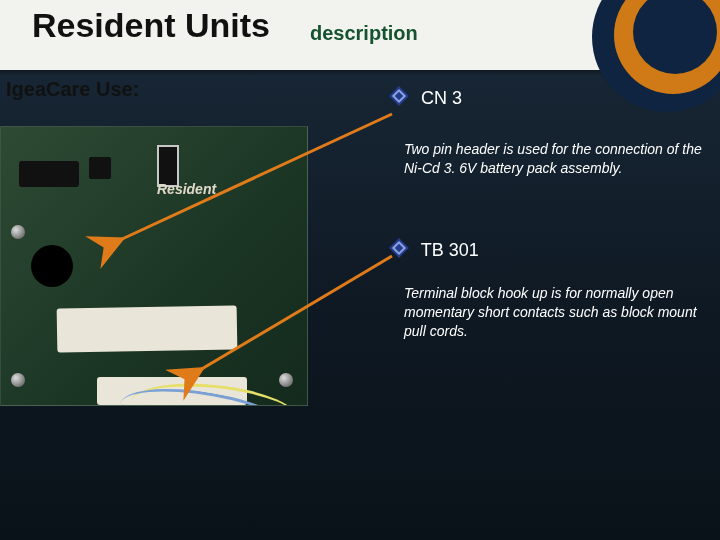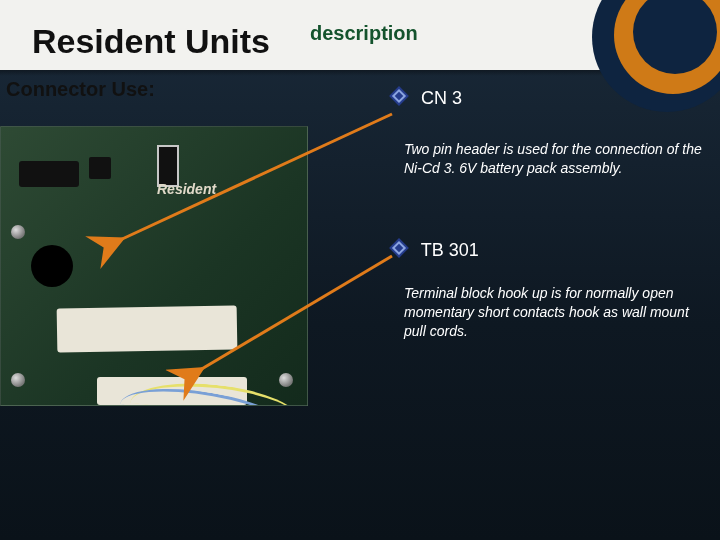--- a/index.html
+++ b/index.html
@@ -14,21 +14,21 @@
   
   .title-band{
     position:absolute;left:0;top:0;width:100%;height:70px;
     background:#f2f2ef;
   }
   .title-shadow{
     position:absolute;left:0;top:70px;width:100%;height:6px;
     background:linear-gradient(to bottom,rgba(0,0,0,0.35),rgba(0,0,0,0));
   }
   .title{
-    position:absolute;left:32px;top:22px;
+    position:absolute;left:32px;top:6px;
     color:#111;
     font-size:34px;font-weight:700;
   }
   .title-sub{
     position:absolute;left:310px;top:22px;
     color:#14532d;font-size:20px;font-weight:700;
   }
   .subtitle{
     position:absolute;left:6px;top:78px;
     color:#111;background:transparent;
@@ -84,21 +84,21 @@
 <div class="title-band"></div>
 <div class="title-shadow"></div>
 
 <div class="title">Resident Units</div>
 <div class="title-sub">description</div>
 
 <div class="circ c1"></div>
 <div class="circ c2"></div>
 <div class="circ c3"></div>
 
-<div class="subtitle">Connector Use:</div>
+<div class="subtitle">IgeaCare Use:</div>
 
 <div class="photo">
   <div class="chip"></div>
   <div class="chip2"></div>
   <div class="hdr"></div>
   <div class="pcb-dot buzzer"></div>
   <div class="label"></div>
   <div class="label2"></div>
   <div class="screw s1"></div>
   <div class="screw s2"></div>
@@ -123,13 +123,13 @@
 <div class="bullet" style="left:392px;top:88px">
   <span class="mark"></span>
   <span>CN 3</span>
 </div>
 <div class="body" style="left:404px;top:140px">Two pin header is used for the connection of the Ni-Cd 3. 6V battery pack assembly.</div>
 
 <div class="bullet" style="left:392px;top:240px">
   <span class="mark"></span>
   <span>TB 301</span>
 </div>
-<div class="body" style="left:404px;top:284px">Terminal block hook up is for normally open momentary short contacts hook as wall mount pull cords.</div>
+<div class="body" style="left:404px;top:284px">Terminal block hook up is for normally open momentary short contacts such as block mount pull cords.</div>
 
 </body></html>

